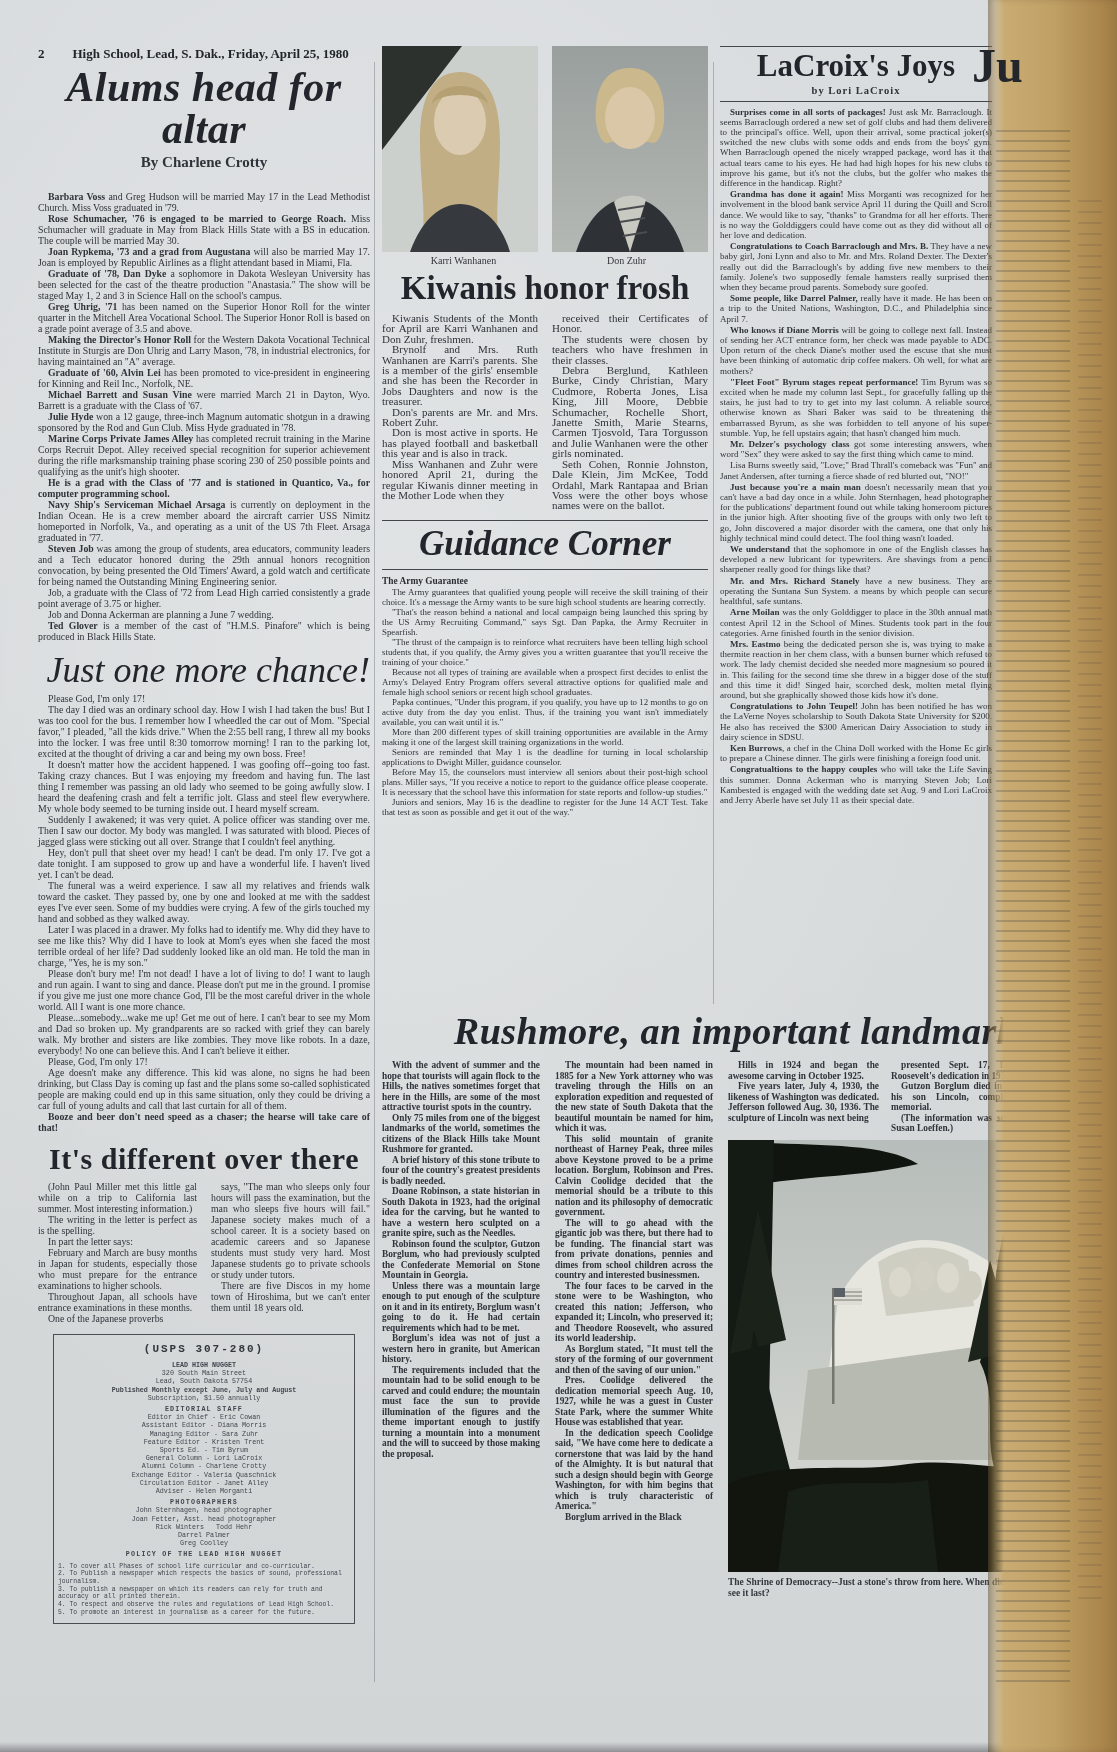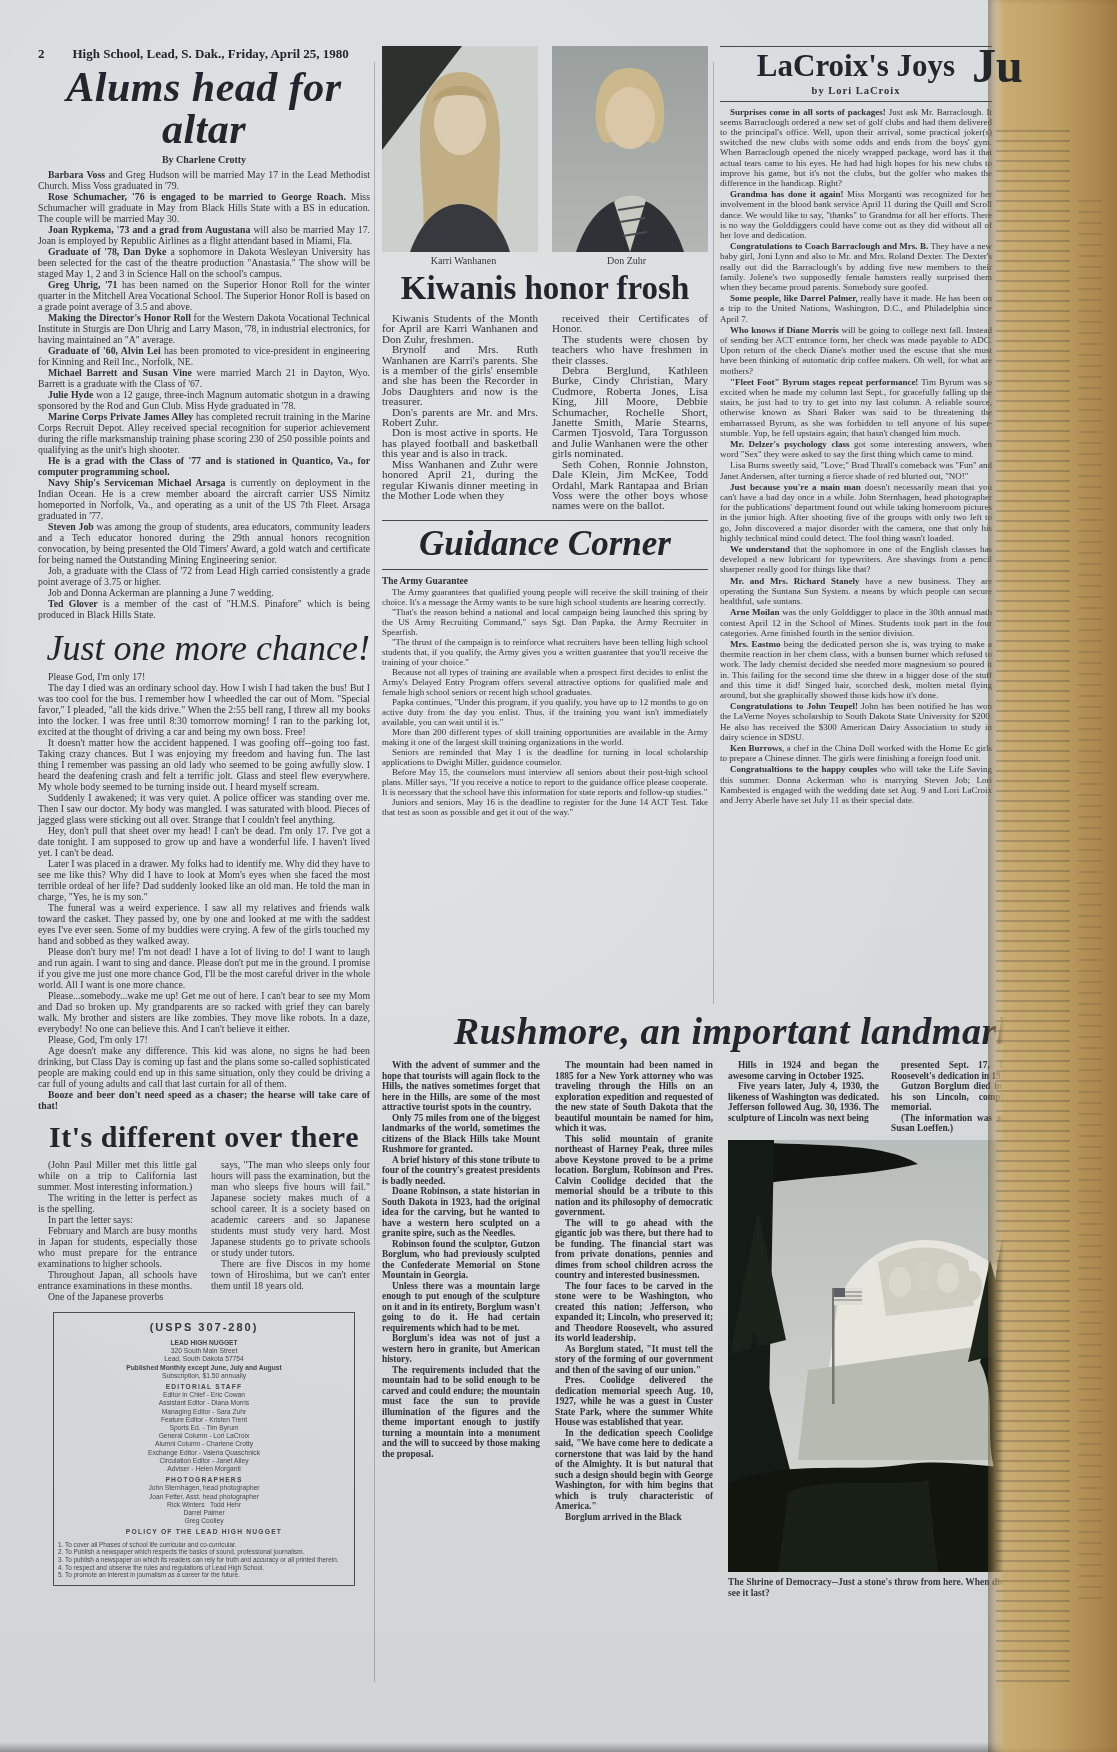--- a/index.html
+++ b/index.html
@@ -19,30 +19,30 @@
 
   .col { position:absolute; color:#2f333a; }
   .left    { left:38px;  top:46px; width:332px; }
   .mid     { left:382px; top:46px; width:326px; height:966px; overflow:hidden; }
   .lacroix { left:720px; top:46px; width:272px; height:962px; overflow:hidden; }
 
   .pagehead { display:flex; gap:28px; font-weight:bold; font-size:13px; color:#22252b; margin-bottom:4px; }
 
   h1,h2 { color:#22252b; font-family:"Liberation Serif", serif; }
   .h-alums   { font-size:42px; font-style:italic; font-weight:bold; text-align:center; line-height:1; margin:4px 0 4px; letter-spacing:.5px; }
-  .byline    { text-align:center; font-weight:bold; font-size:10px; margin-bottom:4px; }
+  .byline    { text-align:center; font-weight:bold; font-size:15px; margin-bottom:20px; }
   .bodytext  { font-size:9.8px; line-height:11px; text-align:justify; }
   .para      { text-indent:10px; }
   .h-chance  { font-size:36px; font-style:italic; font-weight:normal; text-align:right; line-height:1; margin:10px 0 5px; }
   .h-diff    { font-size:30px; font-weight:bold; text-align:center; line-height:1; margin:11px 0 7px; letter-spacing:.5px; }
   .twocol    { display:flex; gap:14px; }
   .twocol>div{ flex:1; }
 
   .mastbox { margin:10px 15px 0; border:1.5px solid #4a4e52; padding:8px 4px 6px; color:#41454d;
-    font-family:Liberation Sans, sans-serif; }
+    font-family:Liberation Mono, monospace; }
   .usps  { text-align:center; font-weight:bold; font-size:11px; letter-spacing:2px; color:#33363d; margin-bottom:6px; }
   .mline { text-align:center; font-size:6.7px; line-height:8.2px; white-space:pre-wrap; }
   .mline.s-b { font-weight:bold; }
   .mline.s-h { font-weight:bold; letter-spacing:1.2px; margin-top:3px; }
   .policy { margin-top:4px; }
   .pline  { font-size:6.4px; line-height:7.7px; text-align:left; }
 
   .photorow { display:flex; gap:14px; }
   .photo { width:156px; height:206px; overflow:hidden; background:#a8aba8; }
   .photo svg { display:block; width:100%; height:100%; }
@@ -120,22 +120,22 @@
         <p class="para"><b>Ted Glover</b><span> is a member of the cast of "H.M.S. Pinafore" which is being produced in Black Hills State.</span></p>
       </div>
 
     <h2 class="h-chance">Just one more chance!</h2>
     <div class="bodytext">
         <p class="para"><b></b><span>Please God, I'm only 17!</span></p>
         <p class="para"><b></b><span>The day I died was an ordinary school day. How I wish I had taken the bus! But I was too cool for the bus. I remember how I wheedled the car out of Mom. "Special favor," I pleaded, "all the kids drive." When the 2:55 bell rang, I threw all my books into the locker. I was free until 8:30 tomorrow morning! I ran to the parking lot, excited at the thought of driving a car and being my own boss. Free!</span></p>
         <p class="para"><b></b><span>It doesn't matter how the accident happened. I was goofing off--going too fast. Taking crazy chances. But I was enjoying my freedom and having fun. The last thing I remember was passing an old lady who seemed to be going awfully slow. I heard the deafening crash and felt a terrific jolt. Glass and steel flew everywhere. My whole body seemed to be turning inside out. I heard myself scream.</span></p>
         <p class="para"><b></b><span>Suddenly I awakened; it was very quiet. A police officer was standing over me. Then I saw our doctor. My body was mangled. I was saturated with blood. Pieces of jagged glass were sticking out all over. Strange that I couldn't feel anything.</span></p>
         <p class="para"><b></b><span>Hey, don't pull that sheet over my head! I can't be dead. I'm only 17. I've got a date tonight. I am supposed to grow up and have a wonderful life. I haven't lived yet. I can't be dead.</span></p>
+        <p class="para"><b></b><span>The funeral was a weird experience. I saw all my relatives and friends walk toward the casket. They passed by, one by one and looked at me with the saddest eyes I've ever seen. Some of my buddies were crying. A few of the girls touched my hand and sobbed as they walked away.</span></p>
         <p class="para"><b></b><span>Later I was placed in a drawer. My folks had to identify me. Why did they have to see me like this? Why did I have to look at Mom's eyes when she faced the most terrible ordeal of her life? Dad suddenly looked like an old man. He told the man in charge, "Yes, he is my son."</span></p>
-        <p class="para"><b></b><span>The funeral was a weird experience. I saw all my relatives and friends walk toward the casket. They passed by, one by one and looked at me with the saddest eyes I've ever seen. Some of my buddies were crying. A few of the girls touched my hand and sobbed as they walked away.</span></p>
         <p class="para"><b></b><span>Please don't bury me! I'm not dead! I have a lot of living to do! I want to laugh and run again. I want to sing and dance. Please don't put me in the ground. I promise if you give me just one more chance God, I'll be the most careful driver in the whole world. All I want is one more chance.</span></p>
         <p class="para"><b></b><span>Please...somebody...wake me up! Get me out of here. I can't bear to see my Mom and Dad so broken up. My grandparents are so racked with grief they can barely walk. My brother and sisters are like zombies. They move like robots. In a daze, everybody! No one can believe this. And I can't believe it either.</span></p>
         <p class="para"><b></b><span>Please, God, I'm only 17!</span></p>
         <p class="para"><b></b><span>Age doesn't make any difference. This kid was alone, no signs he had been drinking, but Class Day is coming up fast and the plans some so-called sophisticated people are making could end up in this same situation, only they could be driving a car full of young adults and call that last curtain for all of them.</span></p>
         <p class="para"><b>Booze and beer don't need speed as a chaser; the hearse will take care of that!</b><span></span></p>
       </div>
 
     <h2 class="h-diff">It's different over there</h2>
     <div class="twocol">
       <div class="bodytext">

